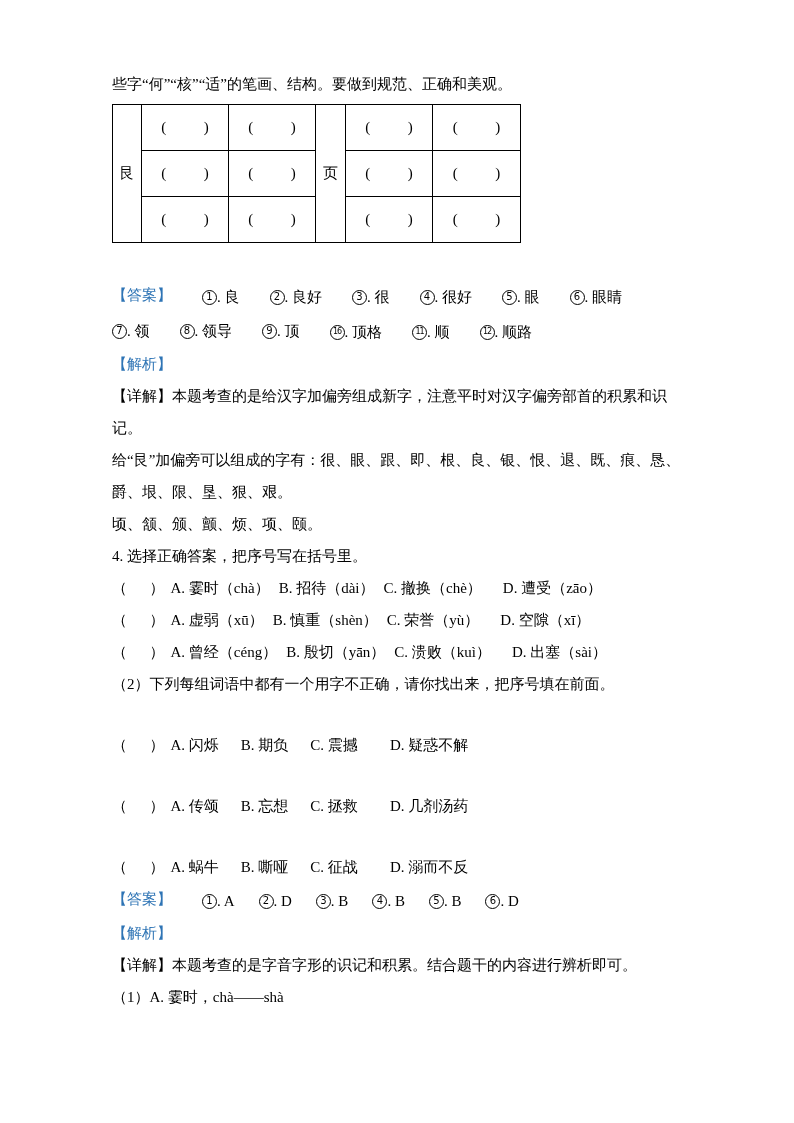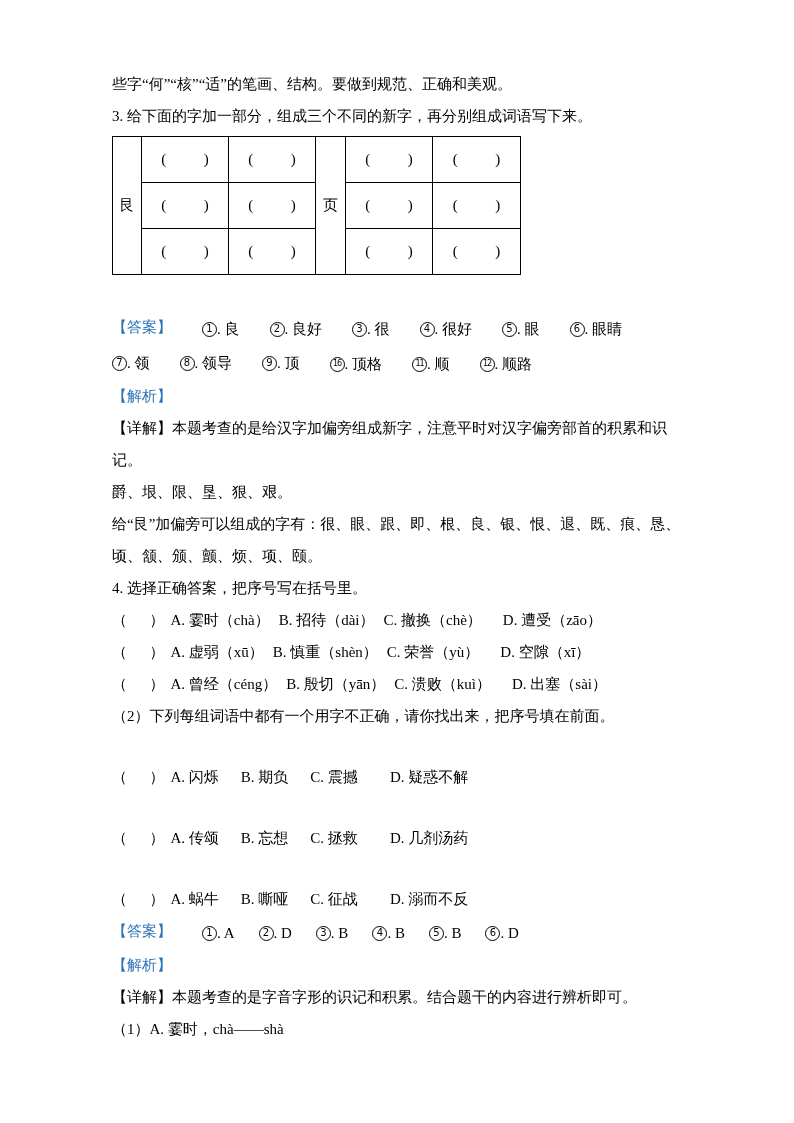--- a/index.html
+++ b/index.html
@@ -60,21 +60,20 @@
   .p2 .opt{margin-right:22px;margin-top:29px;}
   .p2 .opt:last-of-type{margin-left:10px;}
 </style>
 </head>
 <body>
 
 <div class="doc">
 
   <p>些字“何”“核”“适”的笔画、结构。要做到规范、正确和美观。</p>
 
-  <p>3. 给下面的字加一部分，组成三个不同的新字，再分别组成词语写下来。</p>
 
   <table class="fill-table">
     <colgroup>
       <col style="width:28px">
         <col style="width:86px">
         <col style="width:87px">
       <col style="width:30px">
         <col style="width:86px">
         <col style="width:88px">
     </colgroup>
@@ -125,22 +124,22 @@
   </p>
 
   <p>
     <span class="label blue">【解析】</span>
   </p>
 
   <p>
     <span class="label">【详解】</span><span>本题考查的是给汉字加偏旁组成新字，注意平时对汉字偏旁部首的积累和识记。</span>
   </p>
 
+  <p>给“艮”加偏旁可以组成的字有：很、眼、跟、即、根、良、银、恨、退、既、痕、恳、</p>
   <p>爵、垠、限、垦、狠、艰。</p>
-  <p>给“艮”加偏旁可以组成的字有：很、眼、跟、即、根、良、银、恨、退、既、痕、恳、</p>
   <p>顷、颔、颁、颤、烦、项、颐。</p>
 
   <p>4. 选择正确答案，把序号写在括号里。</p>
 
   <div id="q4-part1-rows">
       <div class="opt-row p1">
         <span class="bracket">（      ）</span>
         <span class="opt">A. 霎时（chà）</span>
         <span class="opt">B. 招待（dài）</span>
         <span class="opt">C. 撤换（chè）</span>

